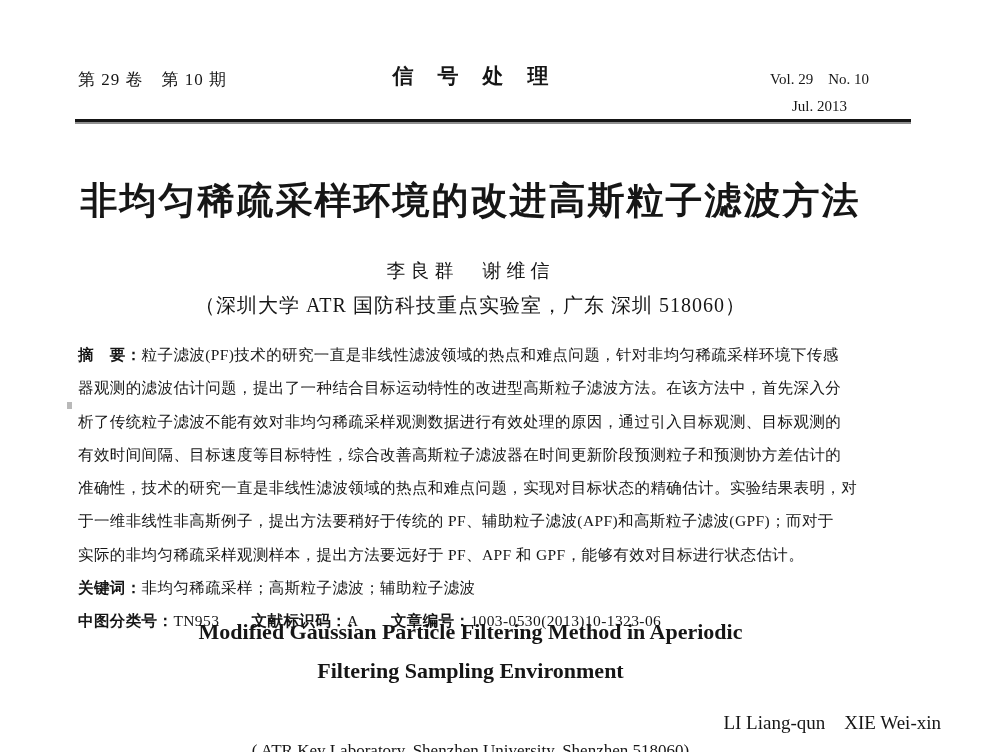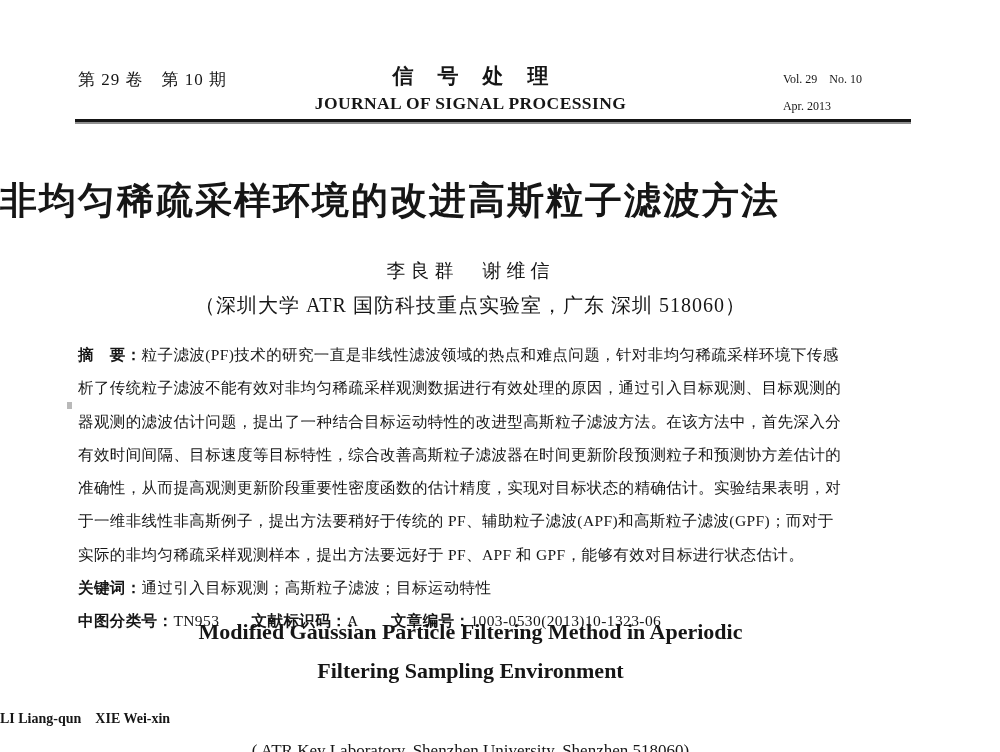--- a/index.html
+++ b/index.html
@@ -27,36 +27,36 @@
   .hdr-center .cn {
     font-size: 21px; font-weight: bold; letter-spacing: 24px;
     margin-left: 24px; 
     line-height: 28px;
   }
   .hdr-center .en {
     font-size: 17.5px; font-weight: bold; letter-spacing: 0.4px;
     line-height: 26px; font-family: "Liberation Serif", serif;
   }
   .hdr-right {
-    position: absolute; right: 79px; top: 66px;
-    font-size: 12px; line-height: 27px; text-align: left;
+    position: absolute; right: 72px; top: 66px;
+    font-size: 15px; line-height: 27px; text-align: center;
     white-space: nowrap;
   }
 
   .hdr-rule {
     position: absolute; left: 75px; top: 119px; width: 836px;
     height: 2px;
     border-top: 3px solid #151515;
     border-bottom: 2px solid #909090;
   }
 
   
   .title-cn {
     position: absolute; left: 0; right: 0; top: 176px;
-    text-align: left;
+    text-align: center;
     font-family: "Liberation Sans", sans-serif;
     font-weight: bold;
     font-size: 37px;
     letter-spacing: 2px;
     white-space: nowrap;
   }
   .authors-cn {
     position: absolute; left: 0; right: 0; top: 258px;
     text-align: center;
     font-size: 19px; font-weight: normal; letter-spacing: 5px;
@@ -81,24 +81,24 @@
   .title-en {
     position: absolute; left: 0; right: 0; top: 612px;
     text-align: center;
     font-family: "Liberation Serif", serif;
     font-weight: bold;
     font-size: 22px;
     line-height: 39px;
   }
   .authors-en {
     position: absolute; left: 0; right: 0; top: 710px;
-    text-align: left;
+    text-align: right;
     font-family: "Liberation Serif", serif;
-    font-weight: bold;
-    font-size: 14px;
+    font-weight: normal;
+    font-size: 19px;
   }
   .affil-en {
     position: absolute; left: 0; right: 0; top: 741px;
     text-align: center;
     font-family: "Liberation Serif", serif;
     font-size: 17px;
     white-space: nowrap;
   }
 
   .scan-speck {
@@ -110,43 +110,42 @@
 <body>
 
 <div class="page">
 
   <div class="hdr-left">
     <div>第 29 卷　第 10 期</div>
   </div>
 
   <div class="hdr-center">
     <div class="cn">信号处理</div>
-    <div class="en">JOURNAL OF SIGNAL PROCESSING</div>
   </div>
 
   <div class="hdr-right">
     <div>Vol. 29　No. 10</div>
-    <div>Apr.  2013</div>
+    <div>Jul.  2013</div>
   </div>
 
   <div class="hdr-rule"></div>
 
   <div class="title-cn">非均匀稀疏采样环境的改进高斯粒子滤波方法</div>
   <div class="authors-cn">李良群　谢维信</div>
   <div class="affil-cn">（深圳大学 ATR 国防科技重点实验室，广东 深圳 518060）</div>
 
   <div class="abstract">
     <div class="line"><span class="b">摘　要：</span><span>粒子滤波(PF)技术的研究一直是非线性滤波领域的热点和难点问题，针对非均匀稀疏采样环境下传感</span></div>
+    <div class="line">器观测的滤波估计问题，提出了一种结合目标运动特性的改进型高斯粒子滤波方法。在该方法中，首先深入分</div>
     <div class="line">析了传统粒子滤波不能有效对非均匀稀疏采样观测数据进行有效处理的原因，通过引入目标观测、目标观测的</div>
-    <div class="line">器观测的滤波估计问题，提出了一种结合目标运动特性的改进型高斯粒子滤波方法。在该方法中，首先深入分</div>
     <div class="line">有效时间间隔、目标速度等目标特性，综合改善高斯粒子滤波器在时间更新阶段预测粒子和预测协方差估计的</div>
-    <div class="line">准确性，从而提高观测更新阶段重要性密度函数的估计精度，实现对目标状态的精确估计。实验结果表明，对</div>
+    <div class="line">准确性，技术的研究一直是非线性滤波领域的热点和难点问题，实现对目标状态的精确估计。实验结果表明，对</div>
     <div class="line">于一维非线性非高斯例子，提出方法要稍好于传统的 PF、辅助粒子滤波(APF)和高斯粒子滤波(GPF)；而对于</div>
     <div class="line">实际的非均匀稀疏采样观测样本，提出方法要远好于 PF、APF 和 GPF，能够有效对目标进行状态估计。</div>
-    <div class="line"><span class="b">关键词：</span><span>通过引入目标观测；高斯粒子滤波；目标运动特性</span></div>
+    <div class="line"><span class="b">关键词：</span><span>非均匀稀疏采样；高斯粒子滤波；辅助粒子滤波</span></div>
     <div class="line meta-line">
       <span class="group"><span class="b">中图分类号：</span><span>TN953</span></span>
       <span class="group"><span class="b">文献标识码：</span><span>A</span></span>
       <span class="group"><span class="b">文章编号：</span><span>1003-0530(2013)10-1323-06</span></span>
     </div>
   </div>
 
   <div class="title-en">
     <div>Modified Gaussian Particle Filtering Method in Aperiodic</div>
     <div>Filtering Sampling Environment</div>

